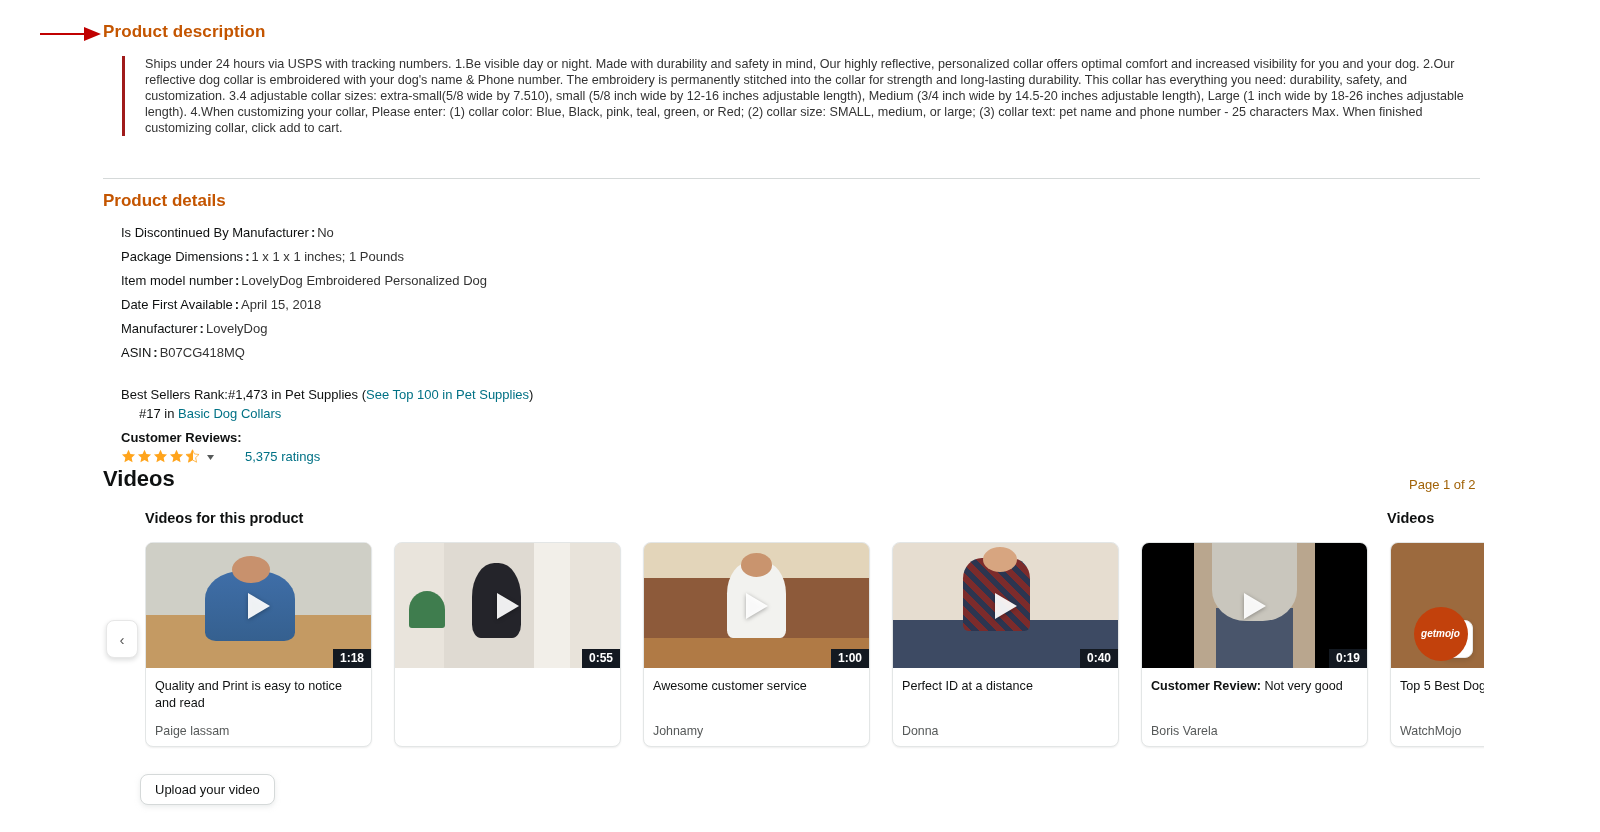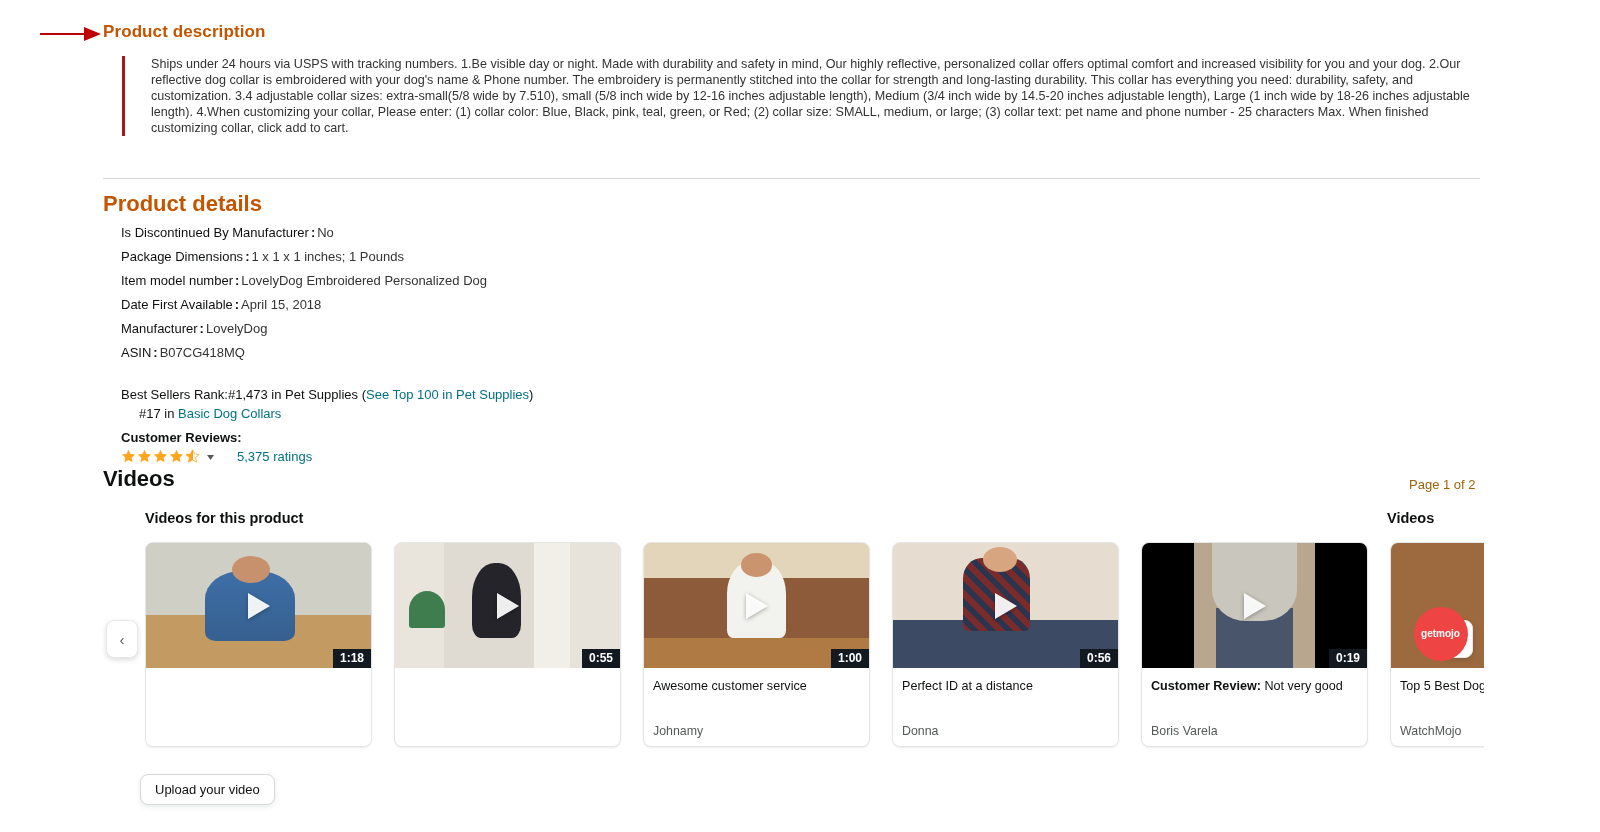--- a/index.html
+++ b/index.html
@@ -22,40 +22,40 @@
   
   .pd-heading {
     position: absolute; left: 103px; top: 22px;
     font-size: 17px; font-weight: bold;
     color: #C45500; letter-spacing: .1px;
   }
   .desc-block {
     position: absolute; left: 122px; top: 56px;
     width: 1358px;
     border-left: 3px solid #A01B1B;
-    padding-left: 26px;
+    padding-left: 20px;
   }
   .desc-block p {
     margin: 0;
     font-size: 12.6px;
     line-height: 16px;
     color: #333333;
     text-align: left;
   }
 
   .divider {
     position: absolute; left: 103px; top: 178px;
     width: 1377px; height: 1px;
     background: #D5D9D9;
   }
 
   
   .det-heading {
     position: absolute; left: 103px; top: 191px;
-    font-size: 22px; font-weight: bold;
+    font-size: 17px; font-weight: bold;
     color: #C45500;
   }
   .det-list {
     position: absolute; left: 121px; top: 221px;
     width: 900px;
   }
   .det-row {
     font-size: 13px; line-height: 24px; color: #0F1111;
     white-space: nowrap;
   }
@@ -69,21 +69,21 @@
 
   .cr-label { font-weight: bold; font-size: 13px; line-height: 20px; margin-top: 5px;}
   .cr-row { display: flex; align-items: center; gap: 0px; margin-top: 1px; }
   .stars { display:flex; gap:1px; }
   .star { width: 15px; height: 15px; display:block; }
   .caret {
     font-size: 10px; color: #565959; margin-left: 8px; line-height: 1;
     transform: scaleX(1.4);
   }
   .ratings-link {
-    margin-left: 24px; font-size: 13px; color: #007185; text-decoration: none;
+    margin-left: 32px; font-size: 13px; color: #007185; text-decoration: none;
   }
 
   
   .videos-title {
     position: absolute; left: 103px; top: 466px;
     font-size: 22px; font-weight: bold; color:#0F1111;
   }
   .page-indicator {
     position: absolute; left: 1409px; top: 477px;
     font-size: 13px; color: #a16207;
@@ -198,22 +198,22 @@
       linear-gradient(to right,#000 0 23%, #b9a68e 23% 77%, #000 77% 100%); }
   .sc5::after{content:"";position:absolute;left:31%;top:0;width:38%;height:62%;
     background:#c9c6bd;border-radius:0 0 40% 40%;}
   .sc5::before{content:"";position:absolute;left:33%;top:52%;width:34%;height:48%;
     background:#49556b;}
   .sc6 { background:
       linear-gradient(to right,#9c6a3e 0 52%, #2f5fa8 52% 62%, #eef1f4 62% 100%); }
   .sc6::after{content:"";position:absolute;left:56%;top:4%;width:40%;height:48%;
     background:#f4f4f2;border-radius:50% 50% 35% 35%;}
   .mojo{position:absolute;left:10%;bottom:6%;width:54px;height:54px;border-radius:50%;
-    background:#ef4444;display:flex;align-items:center;justify-content:center;
-    color:#fff;font-size:10px;font-weight:bold;z-index:3;}
+    background:#c2410c;display:flex;align-items:center;justify-content:center;
+    color:#fff;font-size:10px;font-weight:bold;z-index:3;font-style:italic;}
 </style>
 </head>
 <body>
 
 <div class="page">
 
   <svg class="anno-arrow" viewBox="0 0 62 18">
     <path d="M0 8 L44 8 L44 2 L61 9 L44 16 L44 10 L0 10 Z" fill="#C00000"></path>
   </svg>
 
@@ -291,20 +291,24 @@
 
   <div class="carousel">
     <div class="strip">
 
       <div class="vcard">
         <div class="thumb">
           <div class="scene sc1"></div>
           <span class="play"></span>
           <span class="dur">1:18</span>
         </div>
+        <div class="vmeta">
+          <div class="vtitle">Quality and Print is easy to notice and read</div>
+          <div class="vauthor">Paige lassam</div>
+        </div>
       </div>
 
       <div class="vcard">
         <div class="thumb">
           <div class="scene sc2"></div>
           <span class="play"></span>
           <span class="dur">0:55</span>
         </div>
       </div>
 
@@ -317,21 +321,21 @@
         <div class="vmeta">
           <div class="vtitle">Awesome customer service</div>
           <div class="vauthor">Johnamy</div>
         </div>
       </div>
 
       <div class="vcard">
         <div class="thumb">
           <div class="scene sc4"></div>
           <span class="play"></span>
-          <span class="dur">0:56</span>
+          <span class="dur">0:40</span>
         </div>
         <div class="vmeta">
           <div class="vtitle">Perfect ID at a distance</div>
           <div class="vauthor">Donna</div>
         </div>
       </div>
 
       <div class="vcard">
         <div class="thumb">
           <div class="scene sc5"></div>

